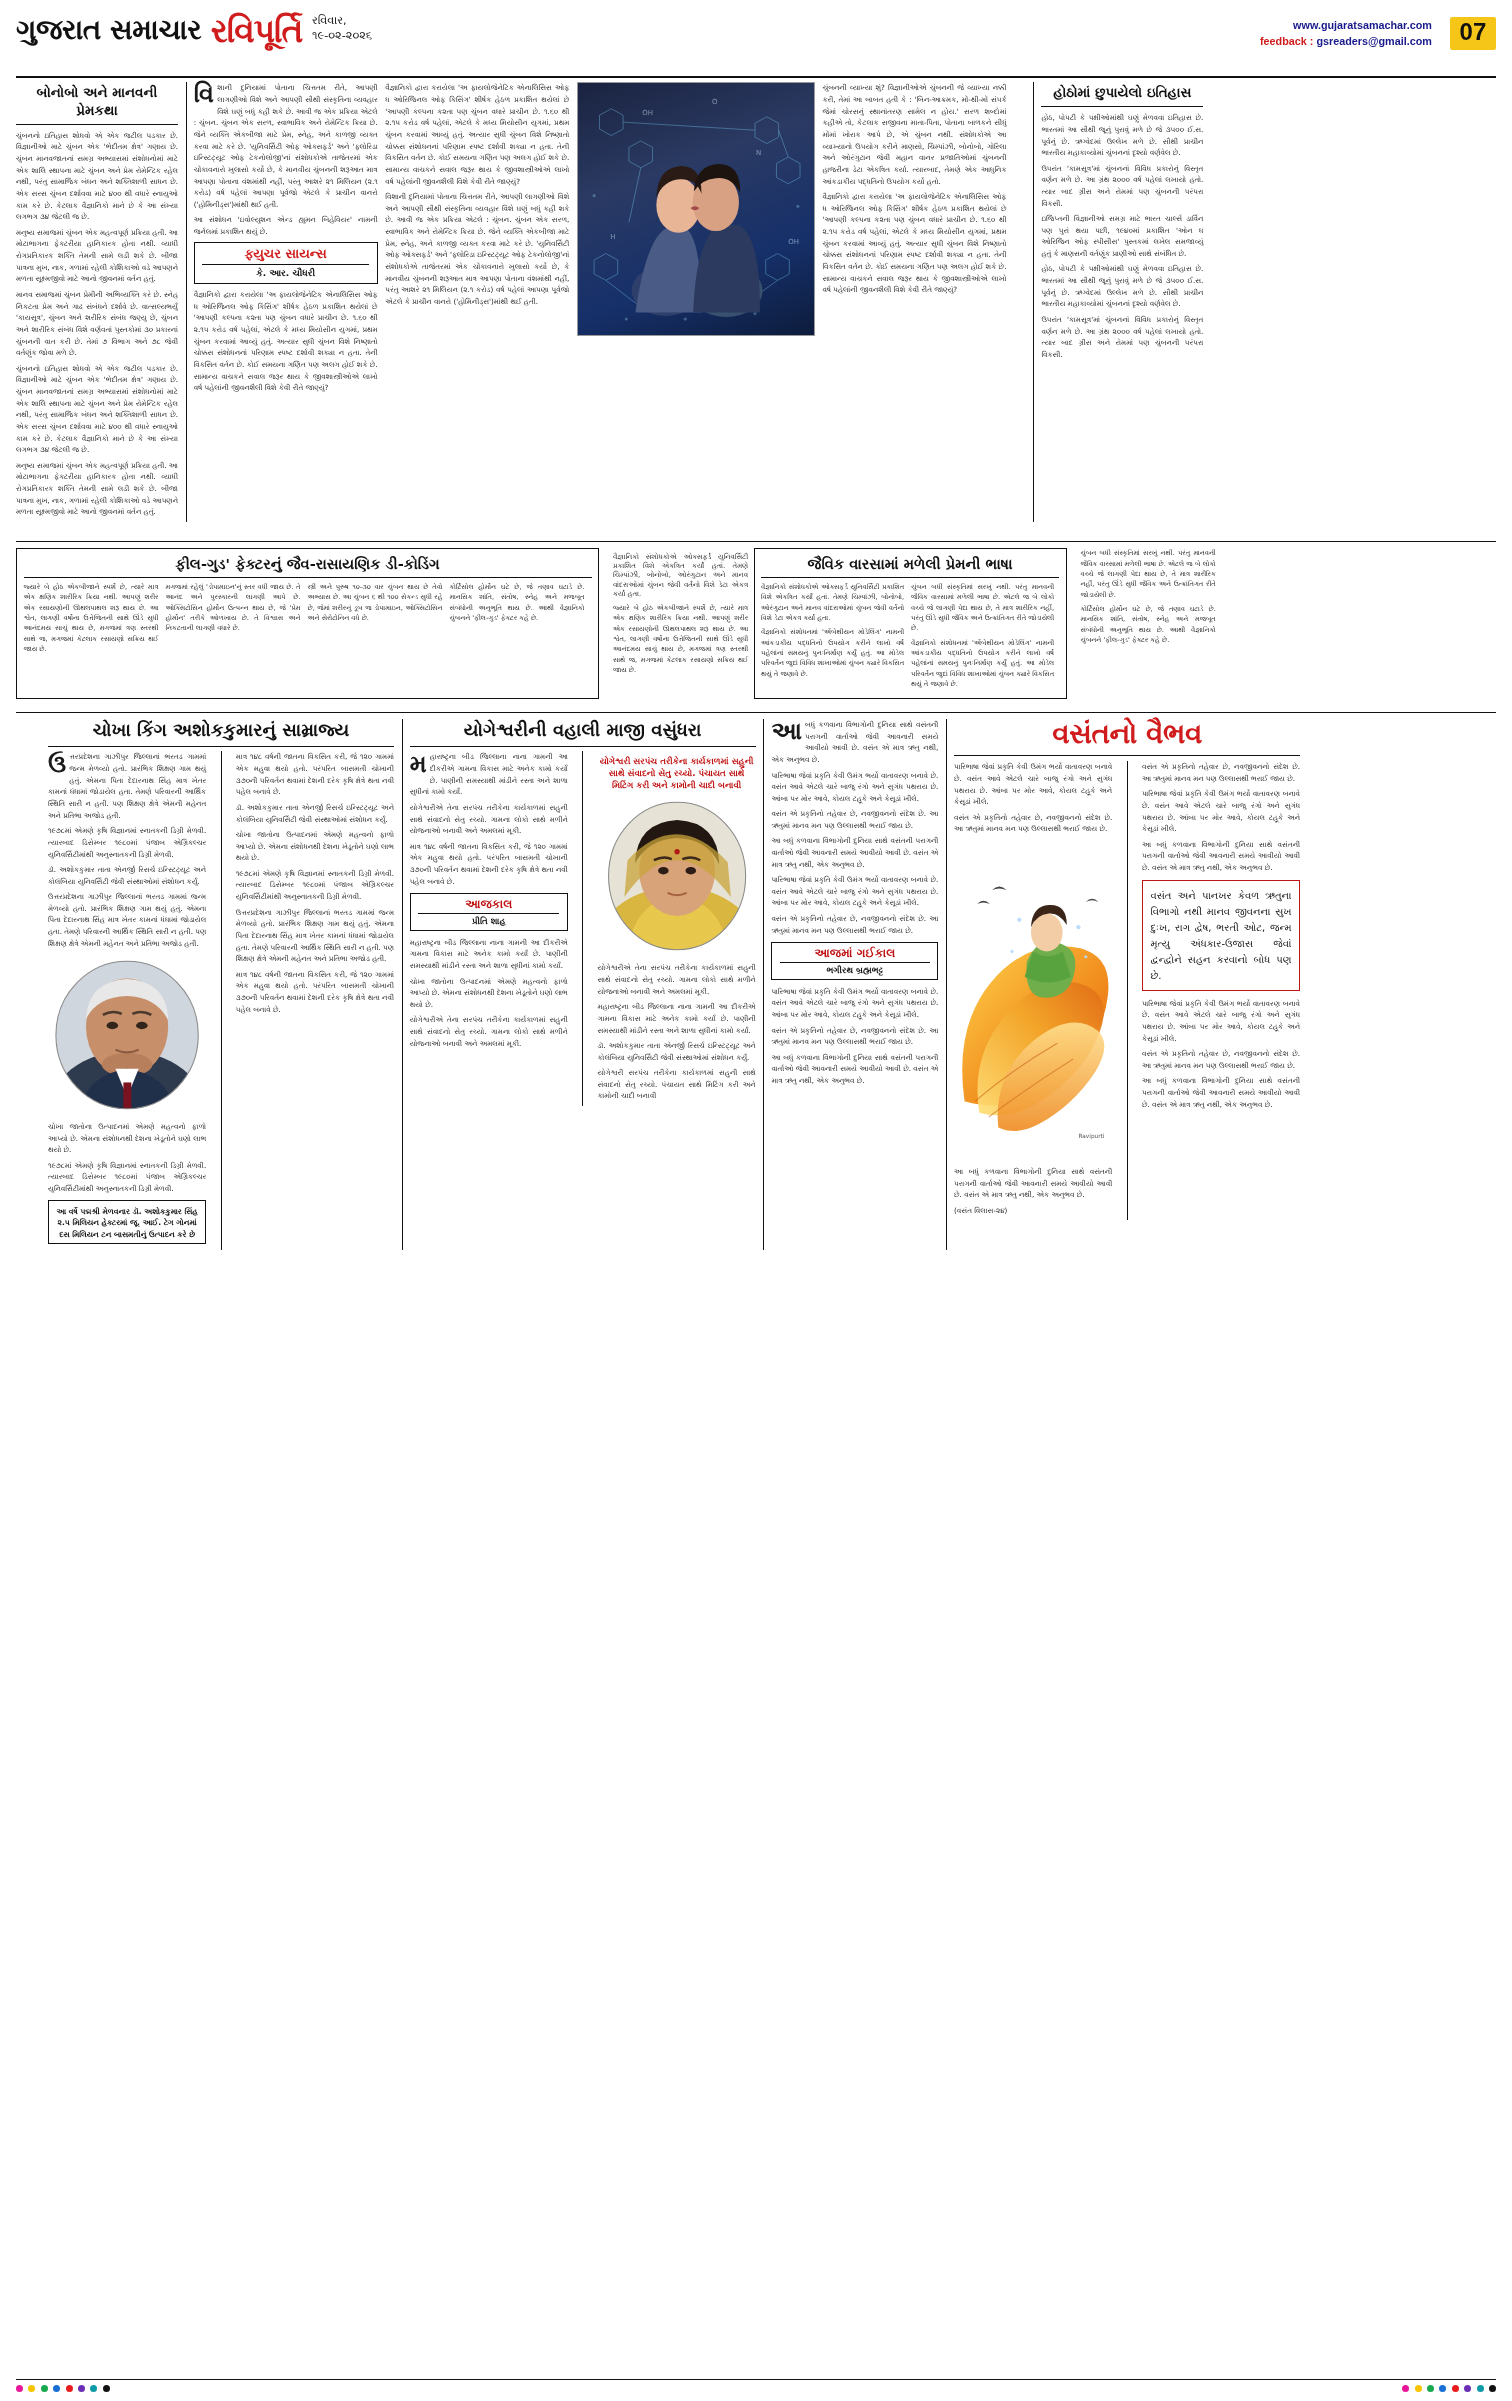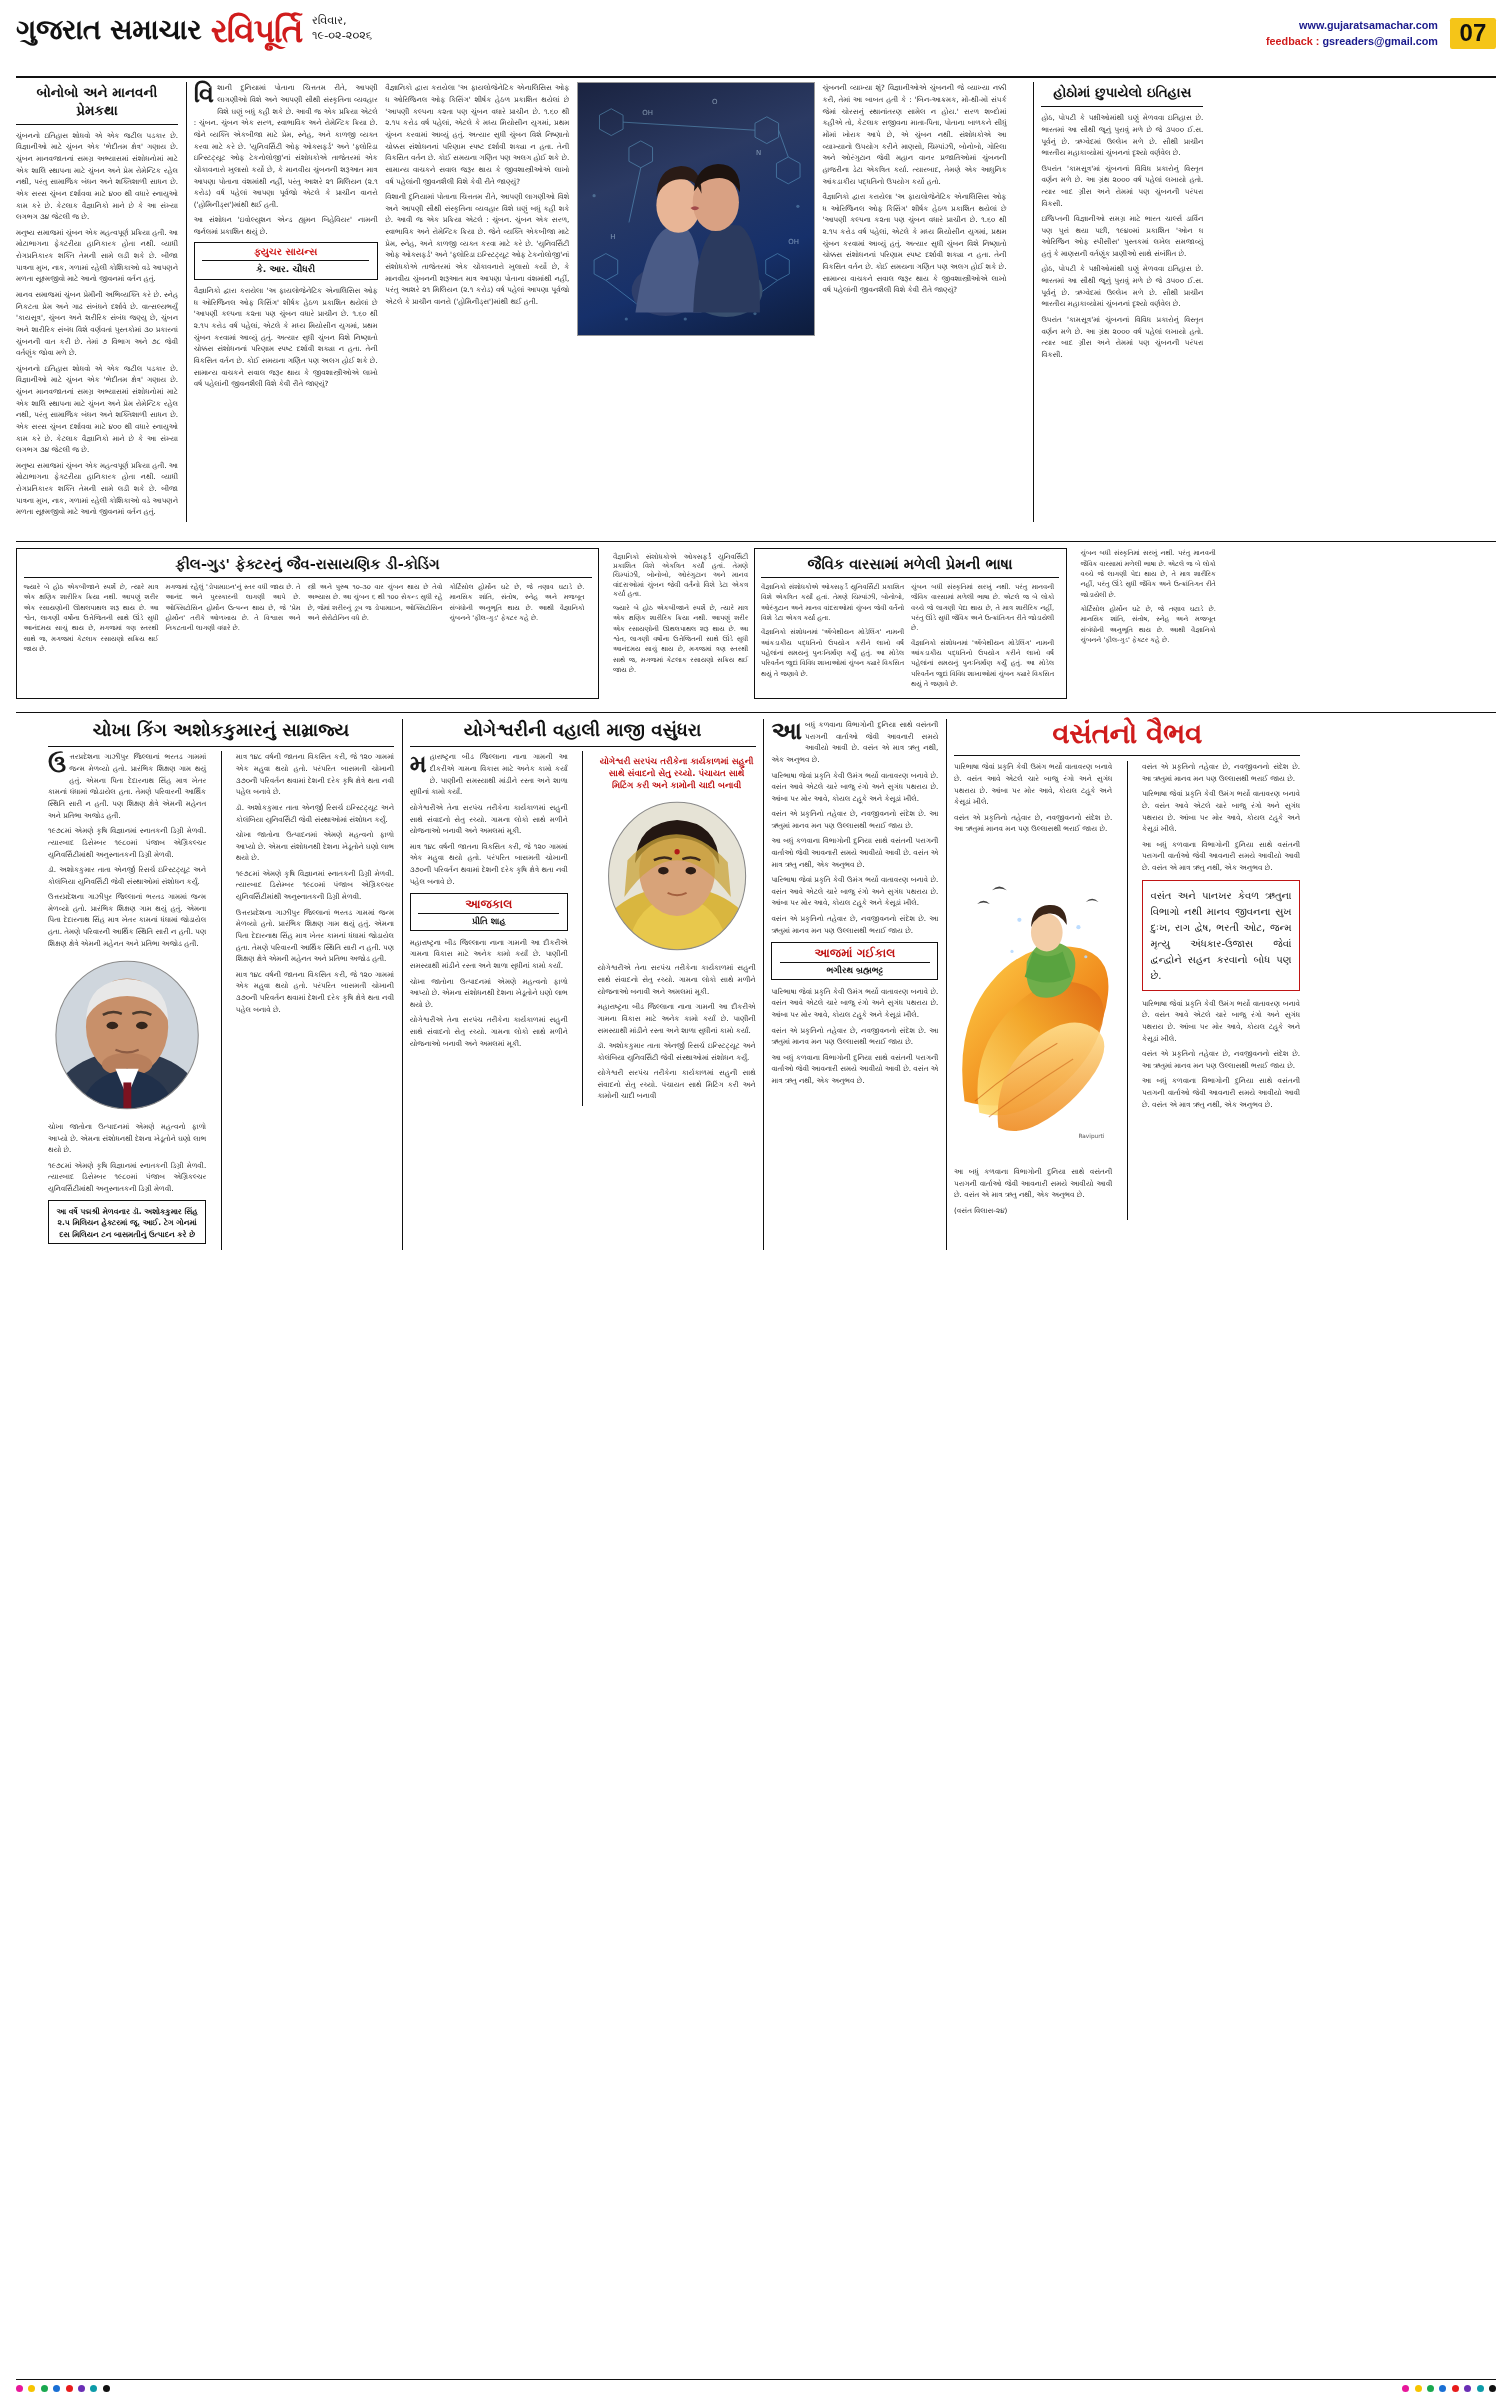--- a/index.html
+++ b/index.html
@@ -48,21 +48,21 @@
     line-height: 1;
     letter-spacing: -1.1px;
   }
   .mast-date {
     font-family: "DejaVu Sans", sans-serif;
     font-size: 11.3px;
     color: #111;
     line-height: 1.25;
     padding-bottom: 4.3px;
   }
-  .mast-right { display:flex; align-items:center; gap:12px; padding-top:3.2px;}
+  .mast-right { display:flex; gap:18px; padding-top:3.2px;}
   .mast-web {
     text-align: right;
     font-size: 10.8px;
     line-height: 1.5;
   }
   .mast-web .url { color: #1a1a8c; font-weight: bold; }
   .mast-web .fb-label { color: #d01c1c; font-weight: bold; }
   .mast-web .fb-mail { color: #1a1a8c; font-weight: bold; }
   .page-num {
     background: #f5c518;
@@ -146,21 +146,21 @@
     width: 70%; height: 82%;
   }
 
   .byline-box {
     border: 1.1px solid #111;
     text-align: center;
     padding: 3.2px 2.2px;
     margin: 4.3px 0 5.4px 0;
   }
   .byline-box .b1 {
-    color: #d01c1c; font-weight: bold; font-size: 10px;
+    color: #d01c1c; font-weight: bold; font-size: 13px;
     font-family: "DejaVu Sans", sans-serif;
   }
   .byline-box .b2 {
     color: #111; font-weight: bold; font-size: 9.2px;
     font-family: "DejaVu Sans", sans-serif; margin-top: 1.1px;
   }
   .byline-box .rulewrap { border-top:0.5px solid #111; margin:2.2px 5.4px; }
 
   
   .mid-strip {

